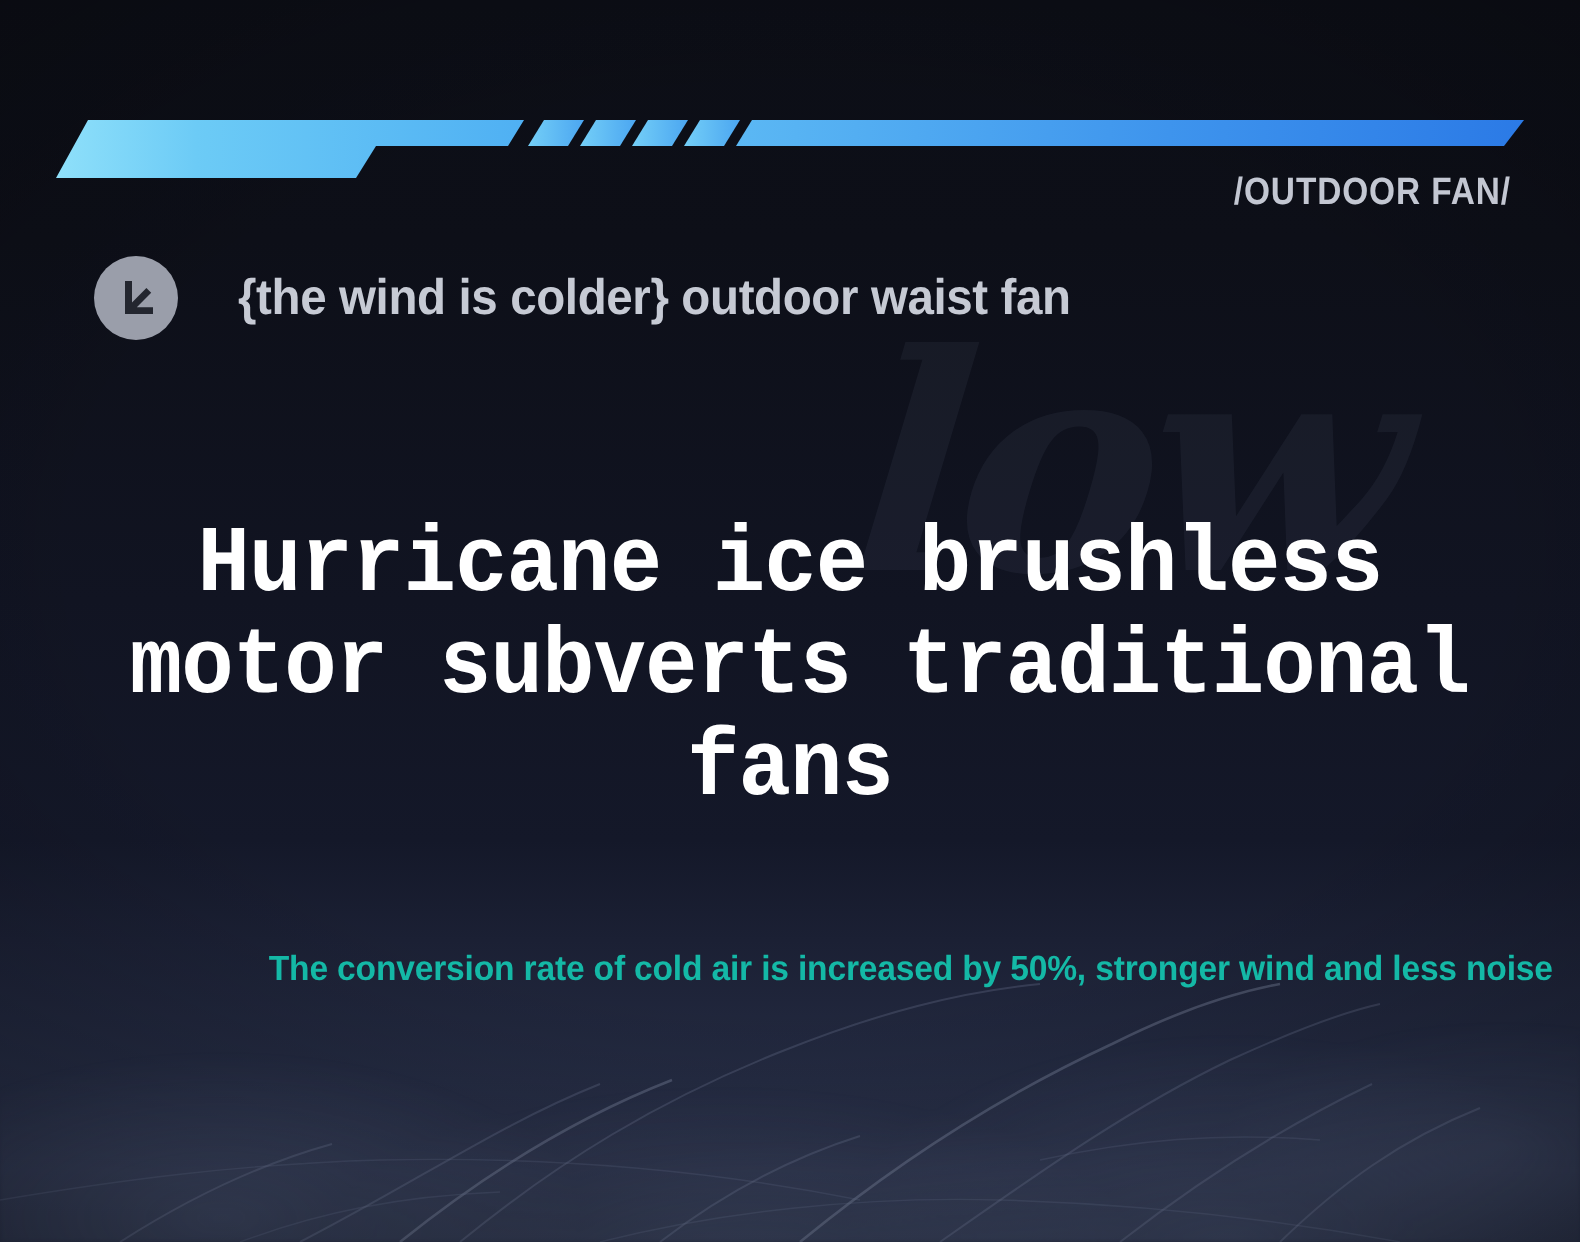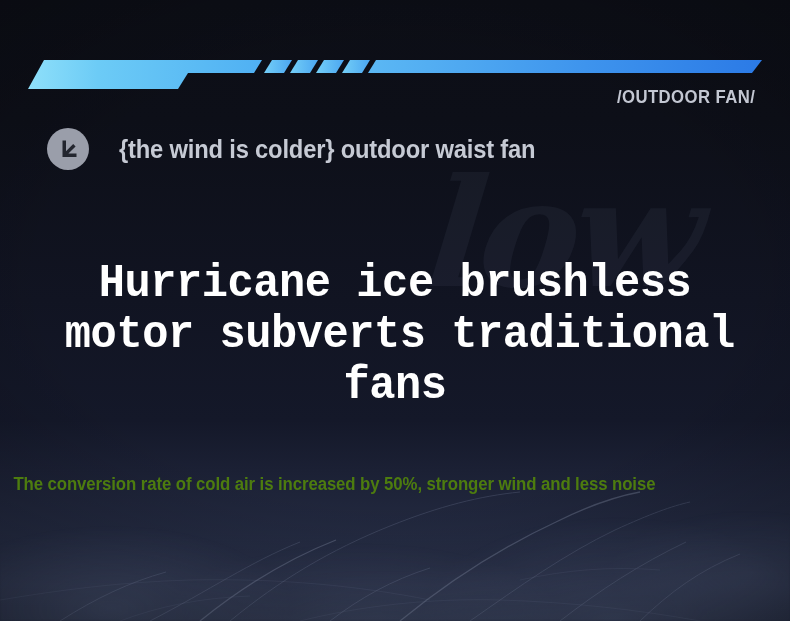--- a/index.html
+++ b/index.html
@@ -165,22 +165,22 @@
     white-space: nowrap;
     transform: scaleX(0.93);
   }
 
   
   .tagline {
     position: absolute;
     left: 0;
     right: 0;
     top: 474px;
-    text-align: left;
-    color: #4d7c0f;
+    text-align: right;
+    color: #14b8a6;
     font-family: "Liberation Sans", sans-serif;
     font-size: 17.5px;
     font-weight: 700;
     letter-spacing: -0.1px;
     white-space: nowrap;
   }
   .tagline span { display:inline-block; transform: scaleX(0.96); }
 </style>
 </head>
 <body>

